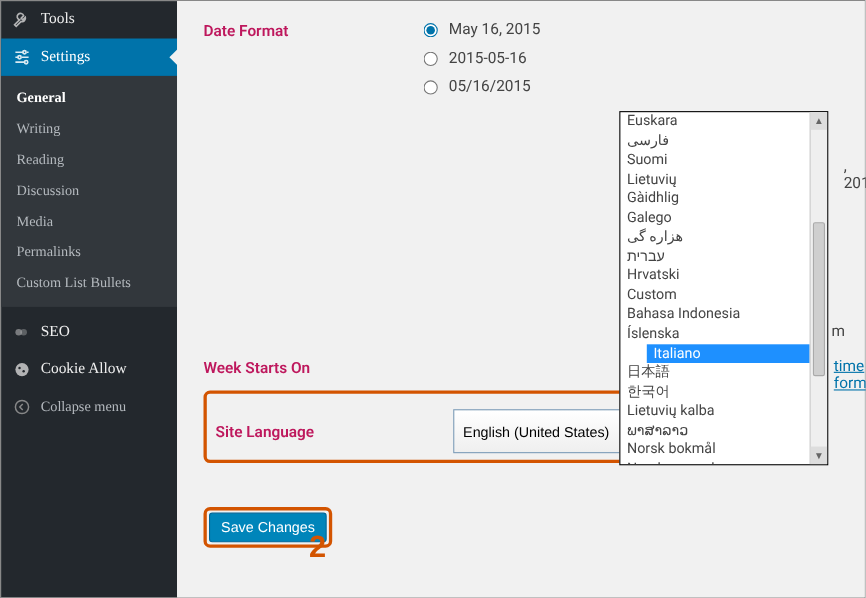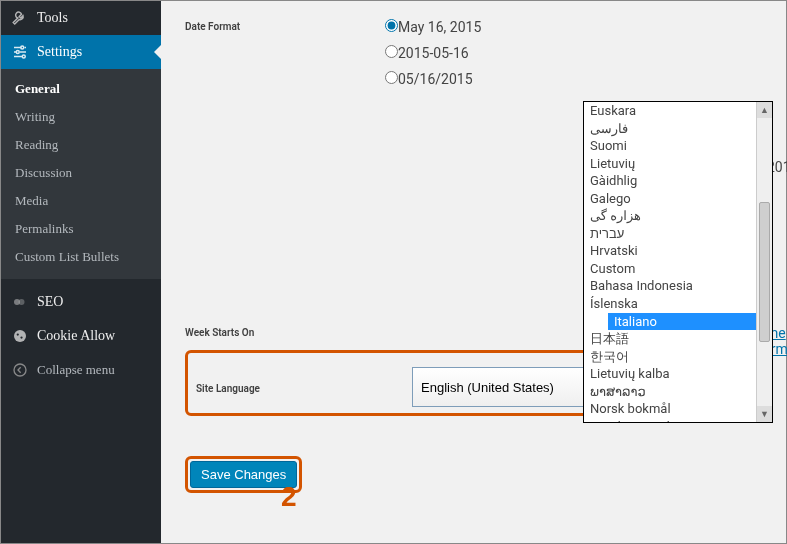--- a/index.html
+++ b/index.html
@@ -12,37 +12,37 @@
 .side-item.active::after { content: ""; position: absolute; right: -1px; top: 50%; transform: translateY(-50%); border: 8px solid transparent; border-right-color: #f1f1f1; }
 .side-icon { width: 18px; height: 18px; display: inline-flex; align-items: center; justify-content: center; opacity: .85; }
 .submenu { background: #32373c; padding: 6px 0 8px; }
 .sub-item { padding: 6px 14px; color: #b4b9be; font-size: 13px; cursor: pointer; }
 .sub-item.current { color: #fff; font-weight: 600; }
 .side-sep { height: 6px; }
 .collapse-item { display: flex; align-items: center; gap: 8px; padding: 8px 10px; color: #b4b9be; cursor: pointer; font-size: 13px; }
 
 .main { flex: 1; background: #f1f1f1; padding: 18px 24px 20px 24px; position: relative; }
 .form-row { display: flex; align-items: flex-start; margin-bottom: 12px; }
-.form-label { width: 200px; font-weight: 600; color: #404040; font-size: 10px; padding-top: 2px; }
+.form-label { width: 200px; font-weight: 600; color: #be185d; font-size: 14px; padding-top: 2px; }
 .form-value { flex: 1; font-size: 14px; color: #444; }
-.radio-line { display: flex; align-items: flex-start; margin-bottom: 10px; }
+.radio-line { display: flex; align-items: center; gap: 10px; margin-bottom: 10px; }
 input[type=radio] { accent-color: #0073aa; }
 .link { color: #0073aa; text-decoration: underline; }
 
 .site-lang-row { display: flex; align-items: center; margin-top: 8px; padding: 4px 6px; }
 .site-lang-row .form-label { width: 216px; }
 .lang-select { width: 200px; height: 40px; font-size: 13px; border: 1px solid #7e9db9; background: linear-gradient(#fff,#efefef); padding: 1px 4px; }
 .highlight-box { border: 3px solid #d35400; border-radius: 6px; padding: 2px 2px; display: inline-flex; align-items: center; }
 
 .save-btn { background: #0085ba; border: 1px solid #006799; color: #fff; font-size: 13px; padding: 5px 10px; border-radius: 3px; cursor: pointer; }
 .save-wrap { margin-top: 40px; }
 
 .callout-num { font-family: Arial, sans-serif; font-size: 28px; font-weight: bold; color: #d35400; position: absolute; }
 
-.dropdown { position: absolute; left: 422px; top: 100px; width: 190px; border: 1px solid #000; background: #fff; z-index: 50; }
+.dropdown { position: absolute; left: 402px; top: 100px; width: 190px; border: 1px solid #000; background: #fff; z-index: 50; }
 .dropdown-inner { max-height: 320px; overflow: hidden; position: relative; }
 .dd-list { list-style: none; font-size: 13px; line-height: 1.35; padding: 0; }
 .dd-list li { padding: 0 6px; white-space: nowrap; cursor: default; }
 .dd-list li.sel { background: #1e90ff; color: #fff; margin-left: 24px; }
 .dd-scroll { position: absolute; right: 0; top: 0; bottom: 0; width: 16px; background: #efefef; border-left: 1px solid #ccc; }
 .dd-scroll-btn { height: 16px; background: #ddd; display: flex; align-items: center; justify-content: center; font-size: 9px; color: #666; }
 .dd-thumb { position: absolute; left: 2px; right: 2px; top: 100px; height: 140px; background: #cfcfcf; border: 1px solid #aaa; border-radius: 2px; }
 
 .spacer-2015 { position: absolute; left: 606px; top: 142px; font-size: 14px; color: #444; }
 .spacer-m { position: absolute; left: 595px; top: 292px; font-size: 14px; color: #444; }

